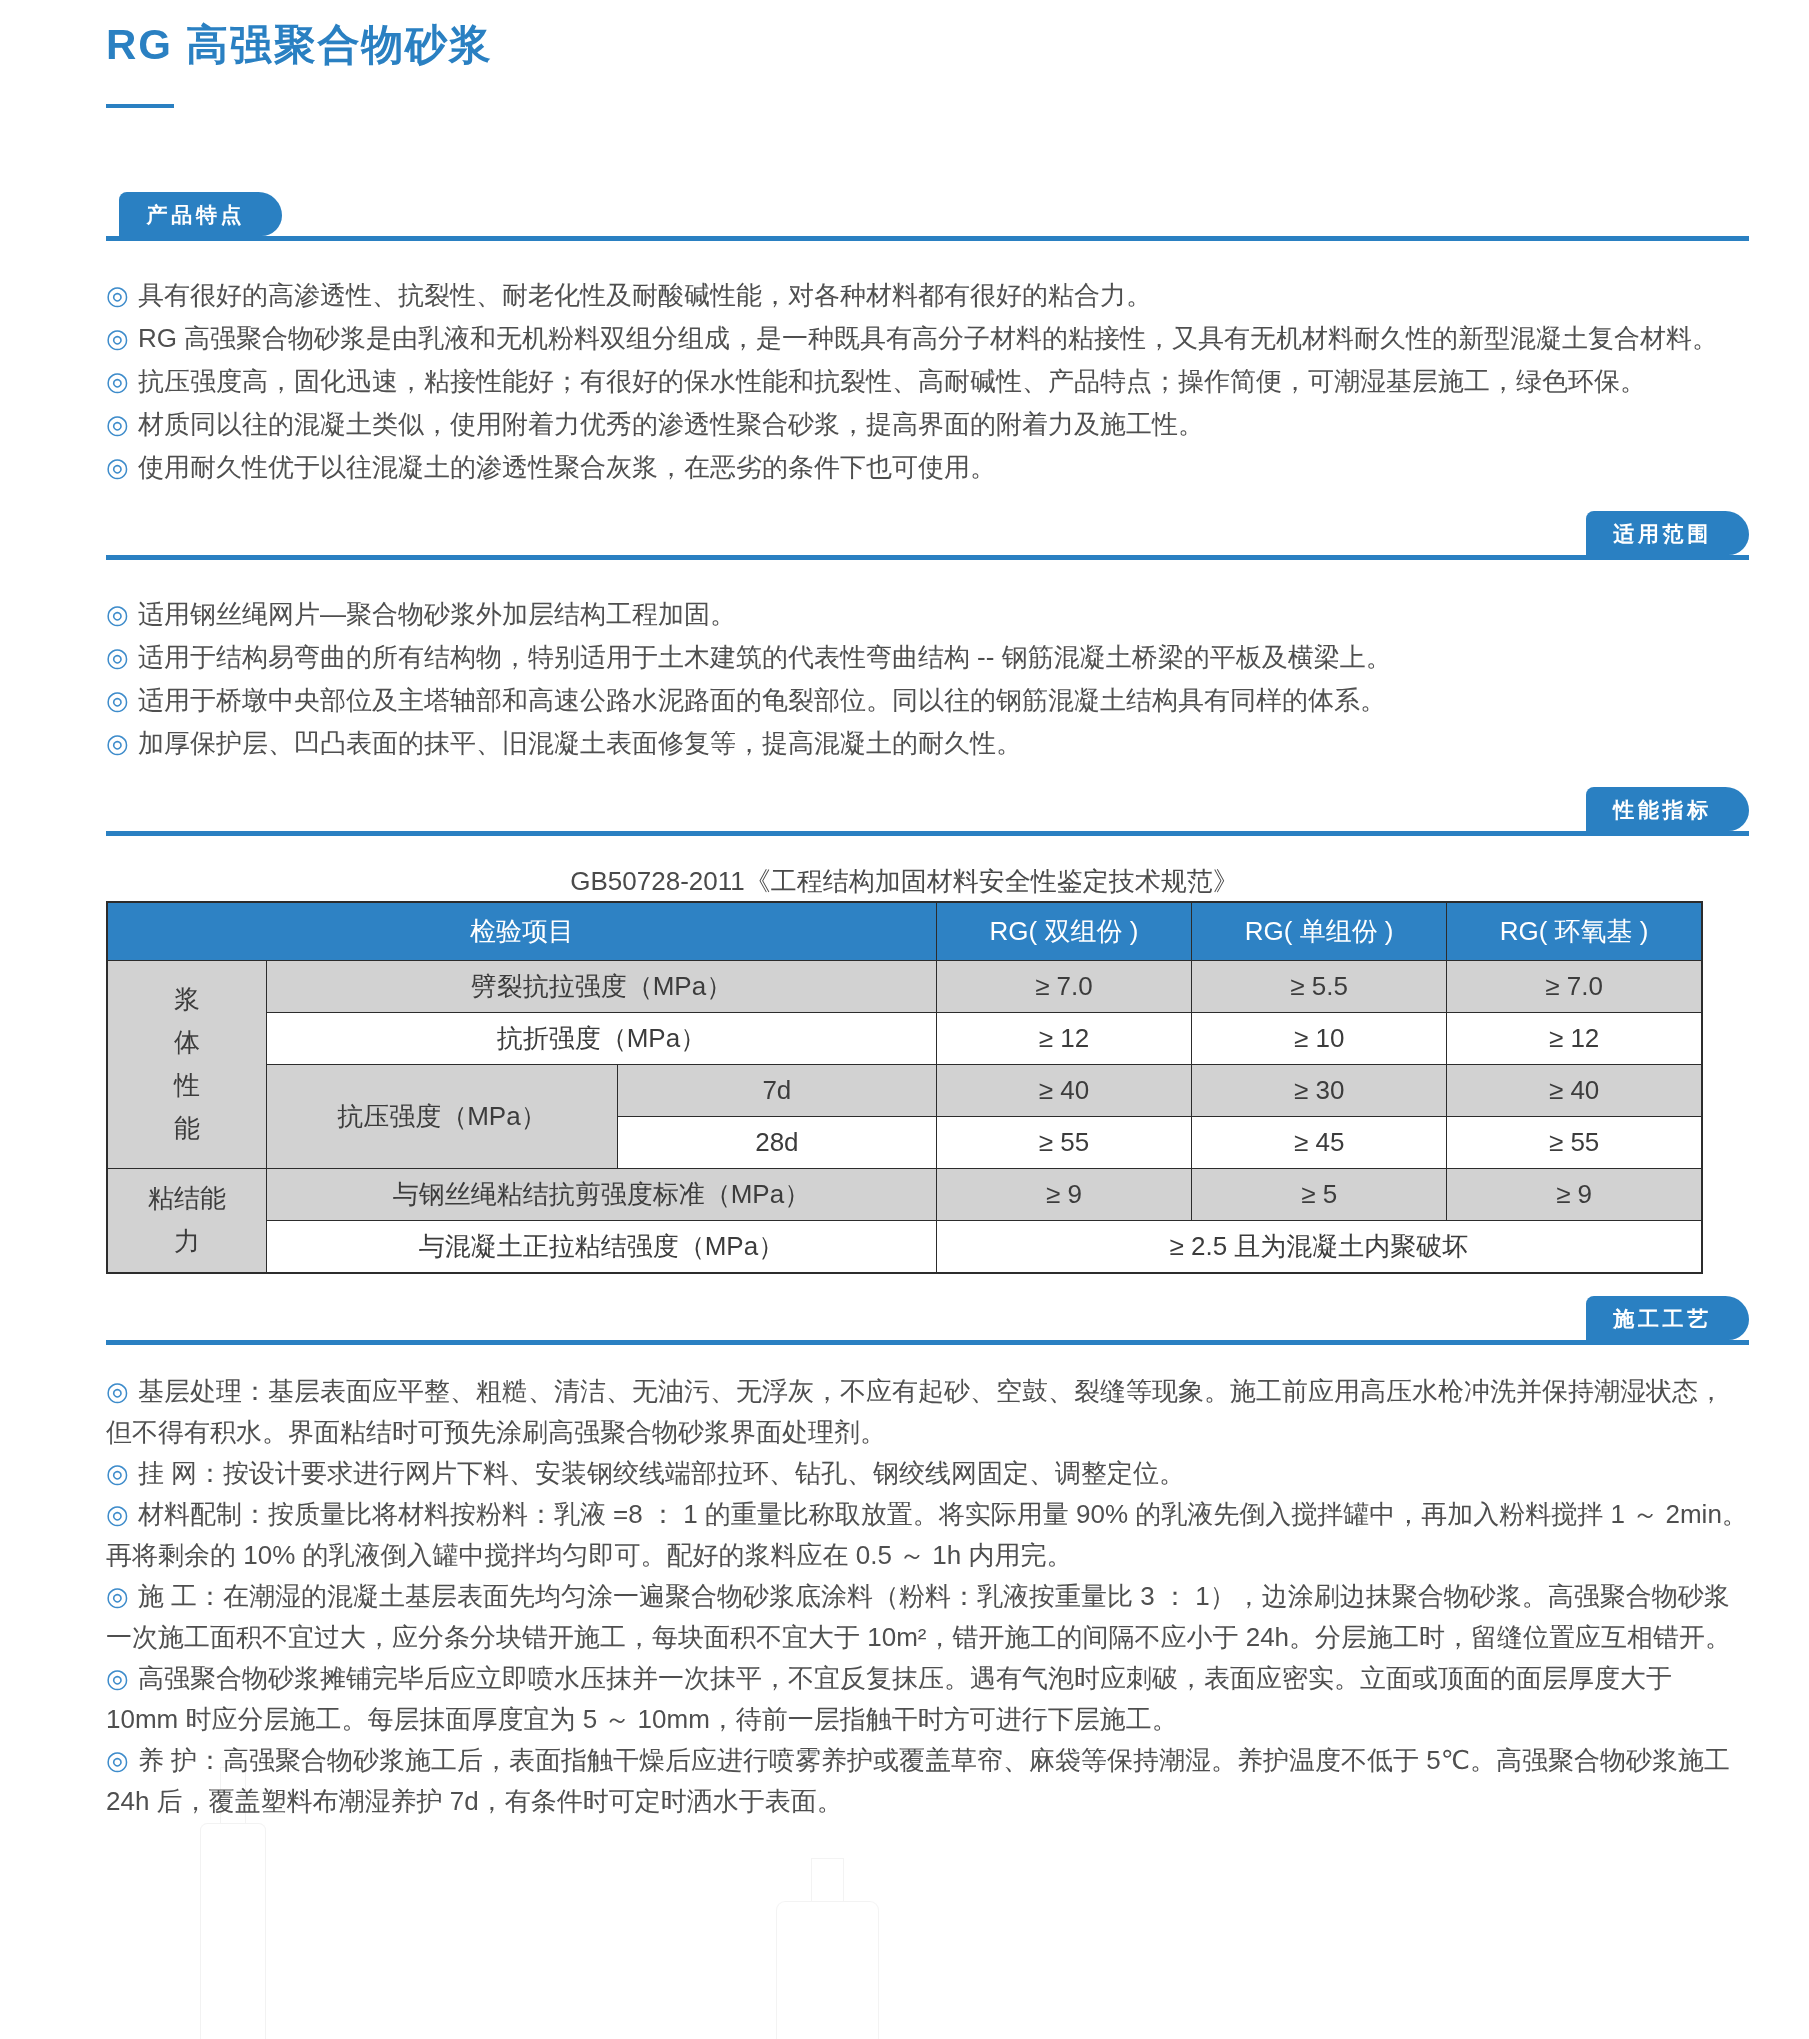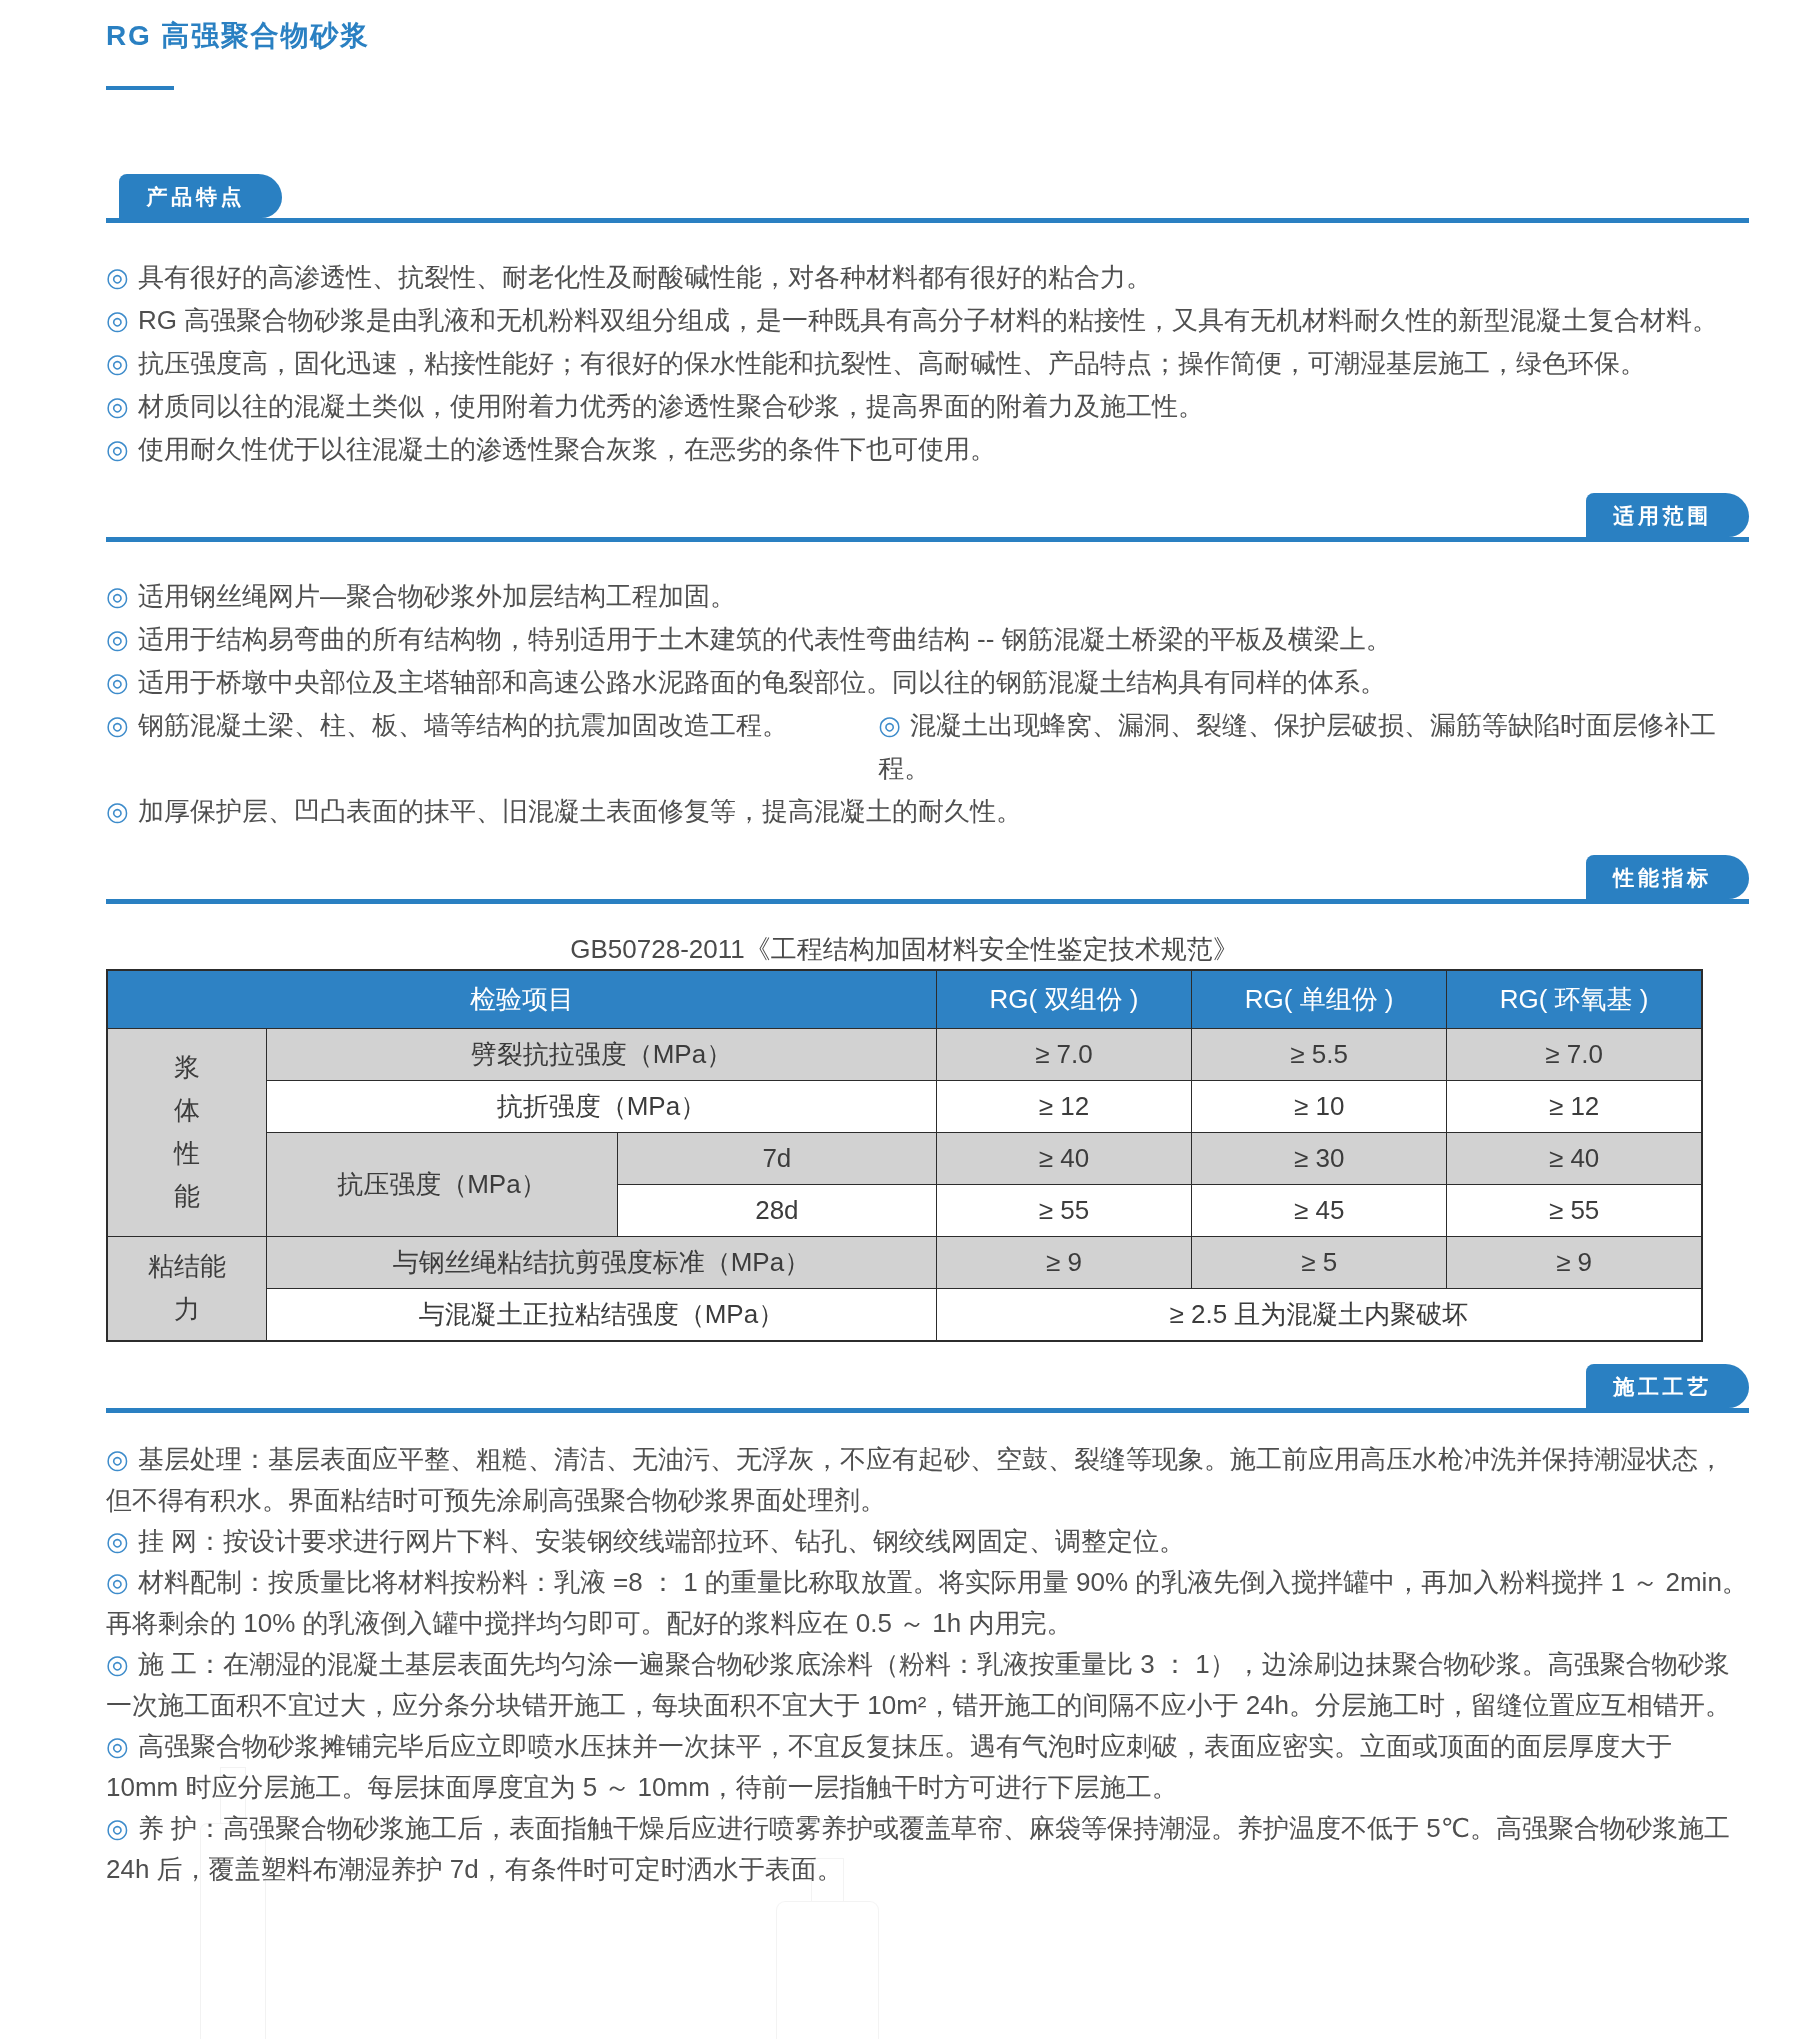--- a/index.html
+++ b/index.html
@@ -12,21 +12,21 @@
     position:relative;
   }
   .page{
     position:relative;
     padding:16.5px 60px 0 106px;
     z-index:2;
   }
   
   .doc-title{
     margin:0;
-    font-size:28px;
+    font-size:42px;
     font-weight:700;
     color:#2a80c2;
     letter-spacing:1.8px;
   }
   .title-line{
     width:68px;height:4.6px;
     background:#2a80c2;
     margin-top:31px;
   }
   
@@ -145,24 +145,20 @@
   </div>
 
   <div class="section">
     <div class="section-head mt-sec">
       <span class="badge">适用范围</span>
     </div>
     <div class="bullets">
       <p class="bullet"><span class="bm">◎</span><span>适用钢丝绳网片—聚合物砂浆外加层结构工程加固。</span></p>
       <p class="bullet"><span class="bm">◎</span><span>适用于结构易弯曲的所有结构物，特别适用于土木建筑的代表性弯曲结构 -- 钢筋混凝土桥梁的平板及横梁上。</span></p>
       <p class="bullet"><span class="bm">◎</span><span>适用于桥墩中央部位及主塔轴部和高速公路水泥路面的龟裂部位。同以往的钢筋混凝土结构具有同样的体系。</span></p>
-      <p class="bullet pair">
-        <span class="half1"><span class="bm">◎</span><span>钢筋混凝土梁、柱、板、墙等结构的抗震加固改造工程。</span></span>
-        <span class="half2"><span class="bm">◎</span><span>混凝土出现蜂窝、漏洞、裂缝、保护层破损、漏筋等缺陷时面层修补工程。</span></span>
-      </p>
       <p class="bullet"><span class="bm">◎</span><span>加厚保护层、凹凸表面的抹平、旧混凝土表面修复等，提高混凝土的耐久性。</span></p>
     </div>
   </div>
 
   <div class="section">
     <div class="section-head mt-sec">
       <span class="badge">性能指标</span>
     </div>
     <div class="caption">GB50728-2011《工程结构加固材料安全性鉴定技术规范》</div>
     <table class="perf">

